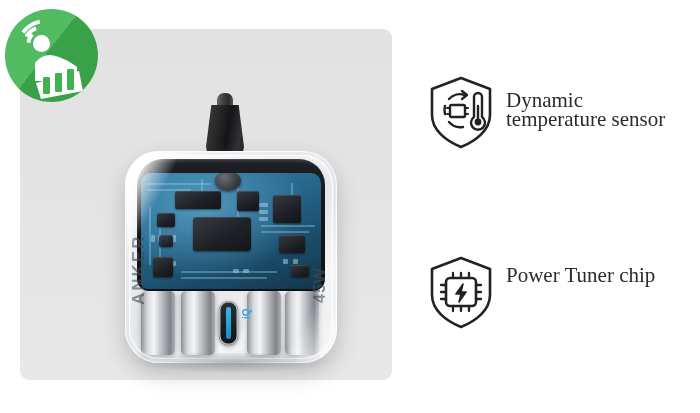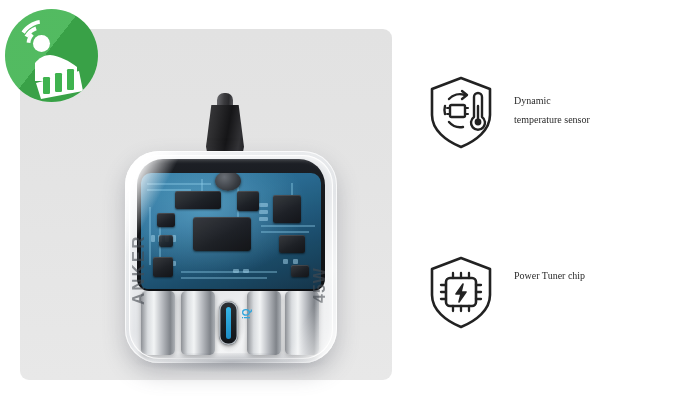--- a/index.html
+++ b/index.html
@@ -161,23 +161,23 @@
     border-radius:50%;
   }
   .logo svg{position:absolute;left:0;top:0;}
 
   
   .feature{position:absolute;display:flex;align-items:flex-start;}
   .f1{left:424px;top:72px;}
   .f2{left:424px;top:252px;}
   .f-icon{width:74px;height:80px;flex:0 0 74px;}
   .f-text{
-    margin-left:16px;
+    margin-left:8px;
     color:#2b2b2b;
-    font-size:10px;
+    font-size:21px;
     line-height:19px;
     white-space:nowrap;
   }
   .f1 .f-text{padding-top:19px;}
   .f2 .f-text{padding-top:14px;}
 </style>
 </head>
 <body>
 
 <div class="stage">

